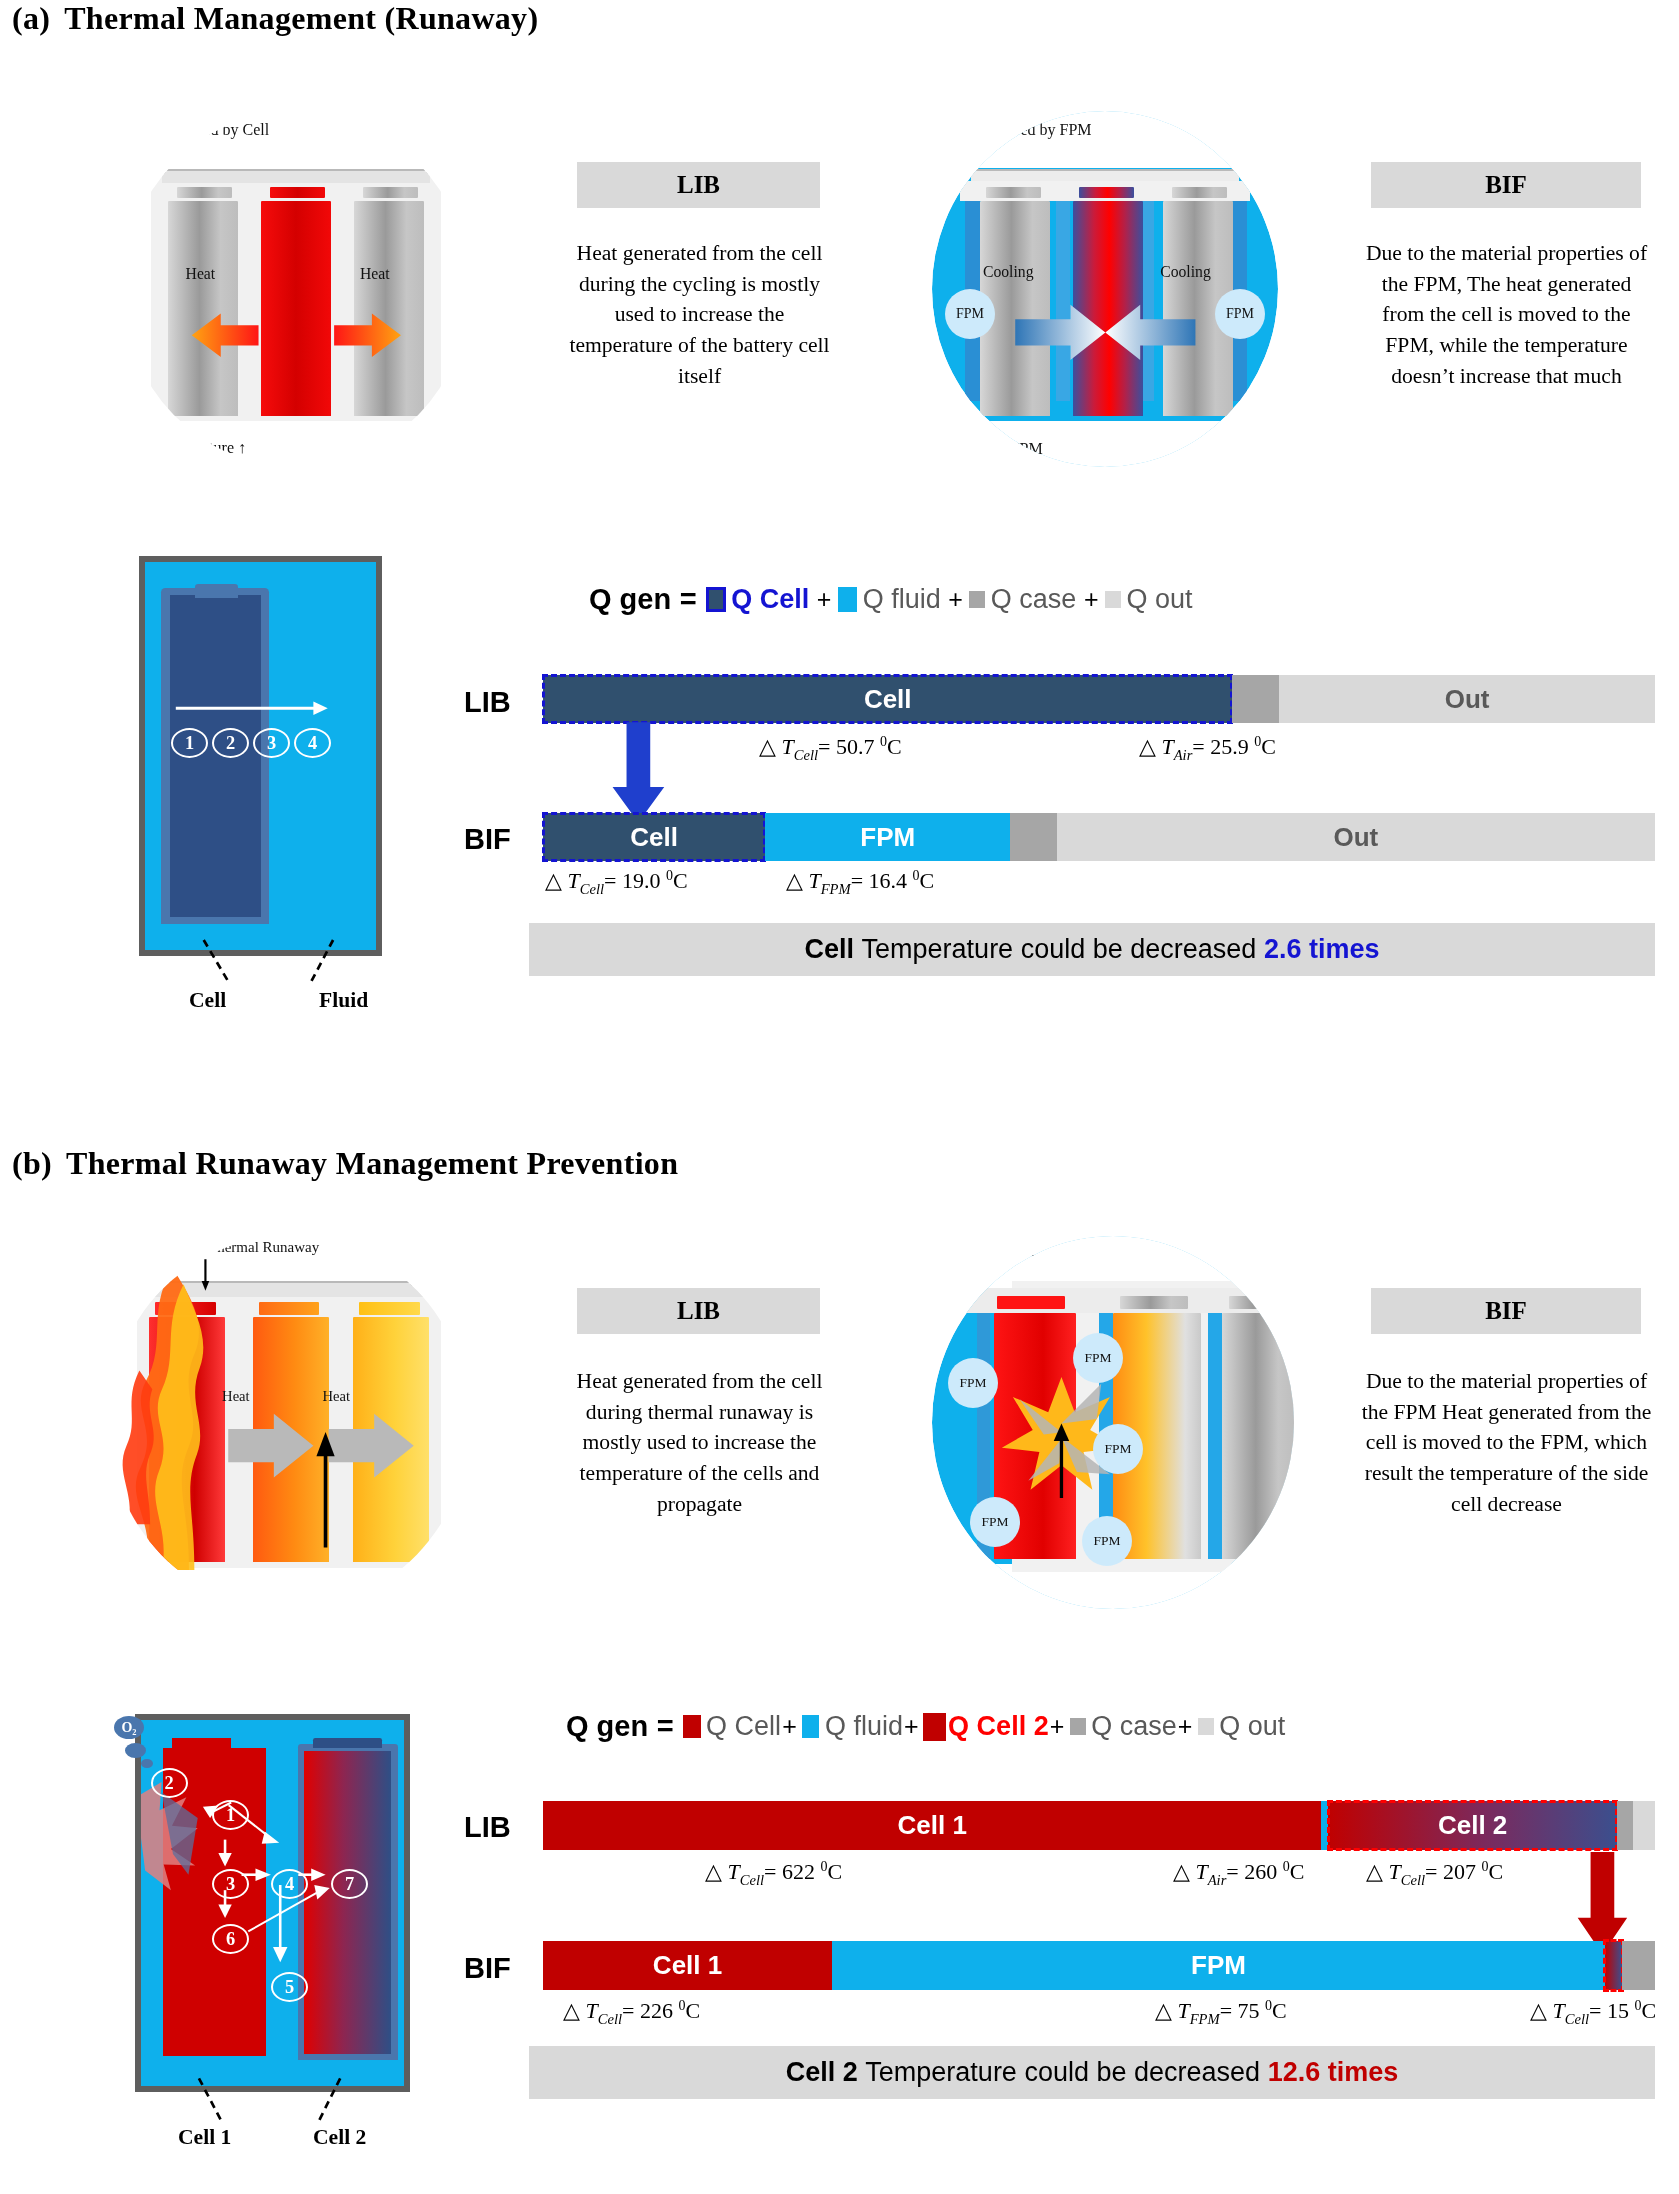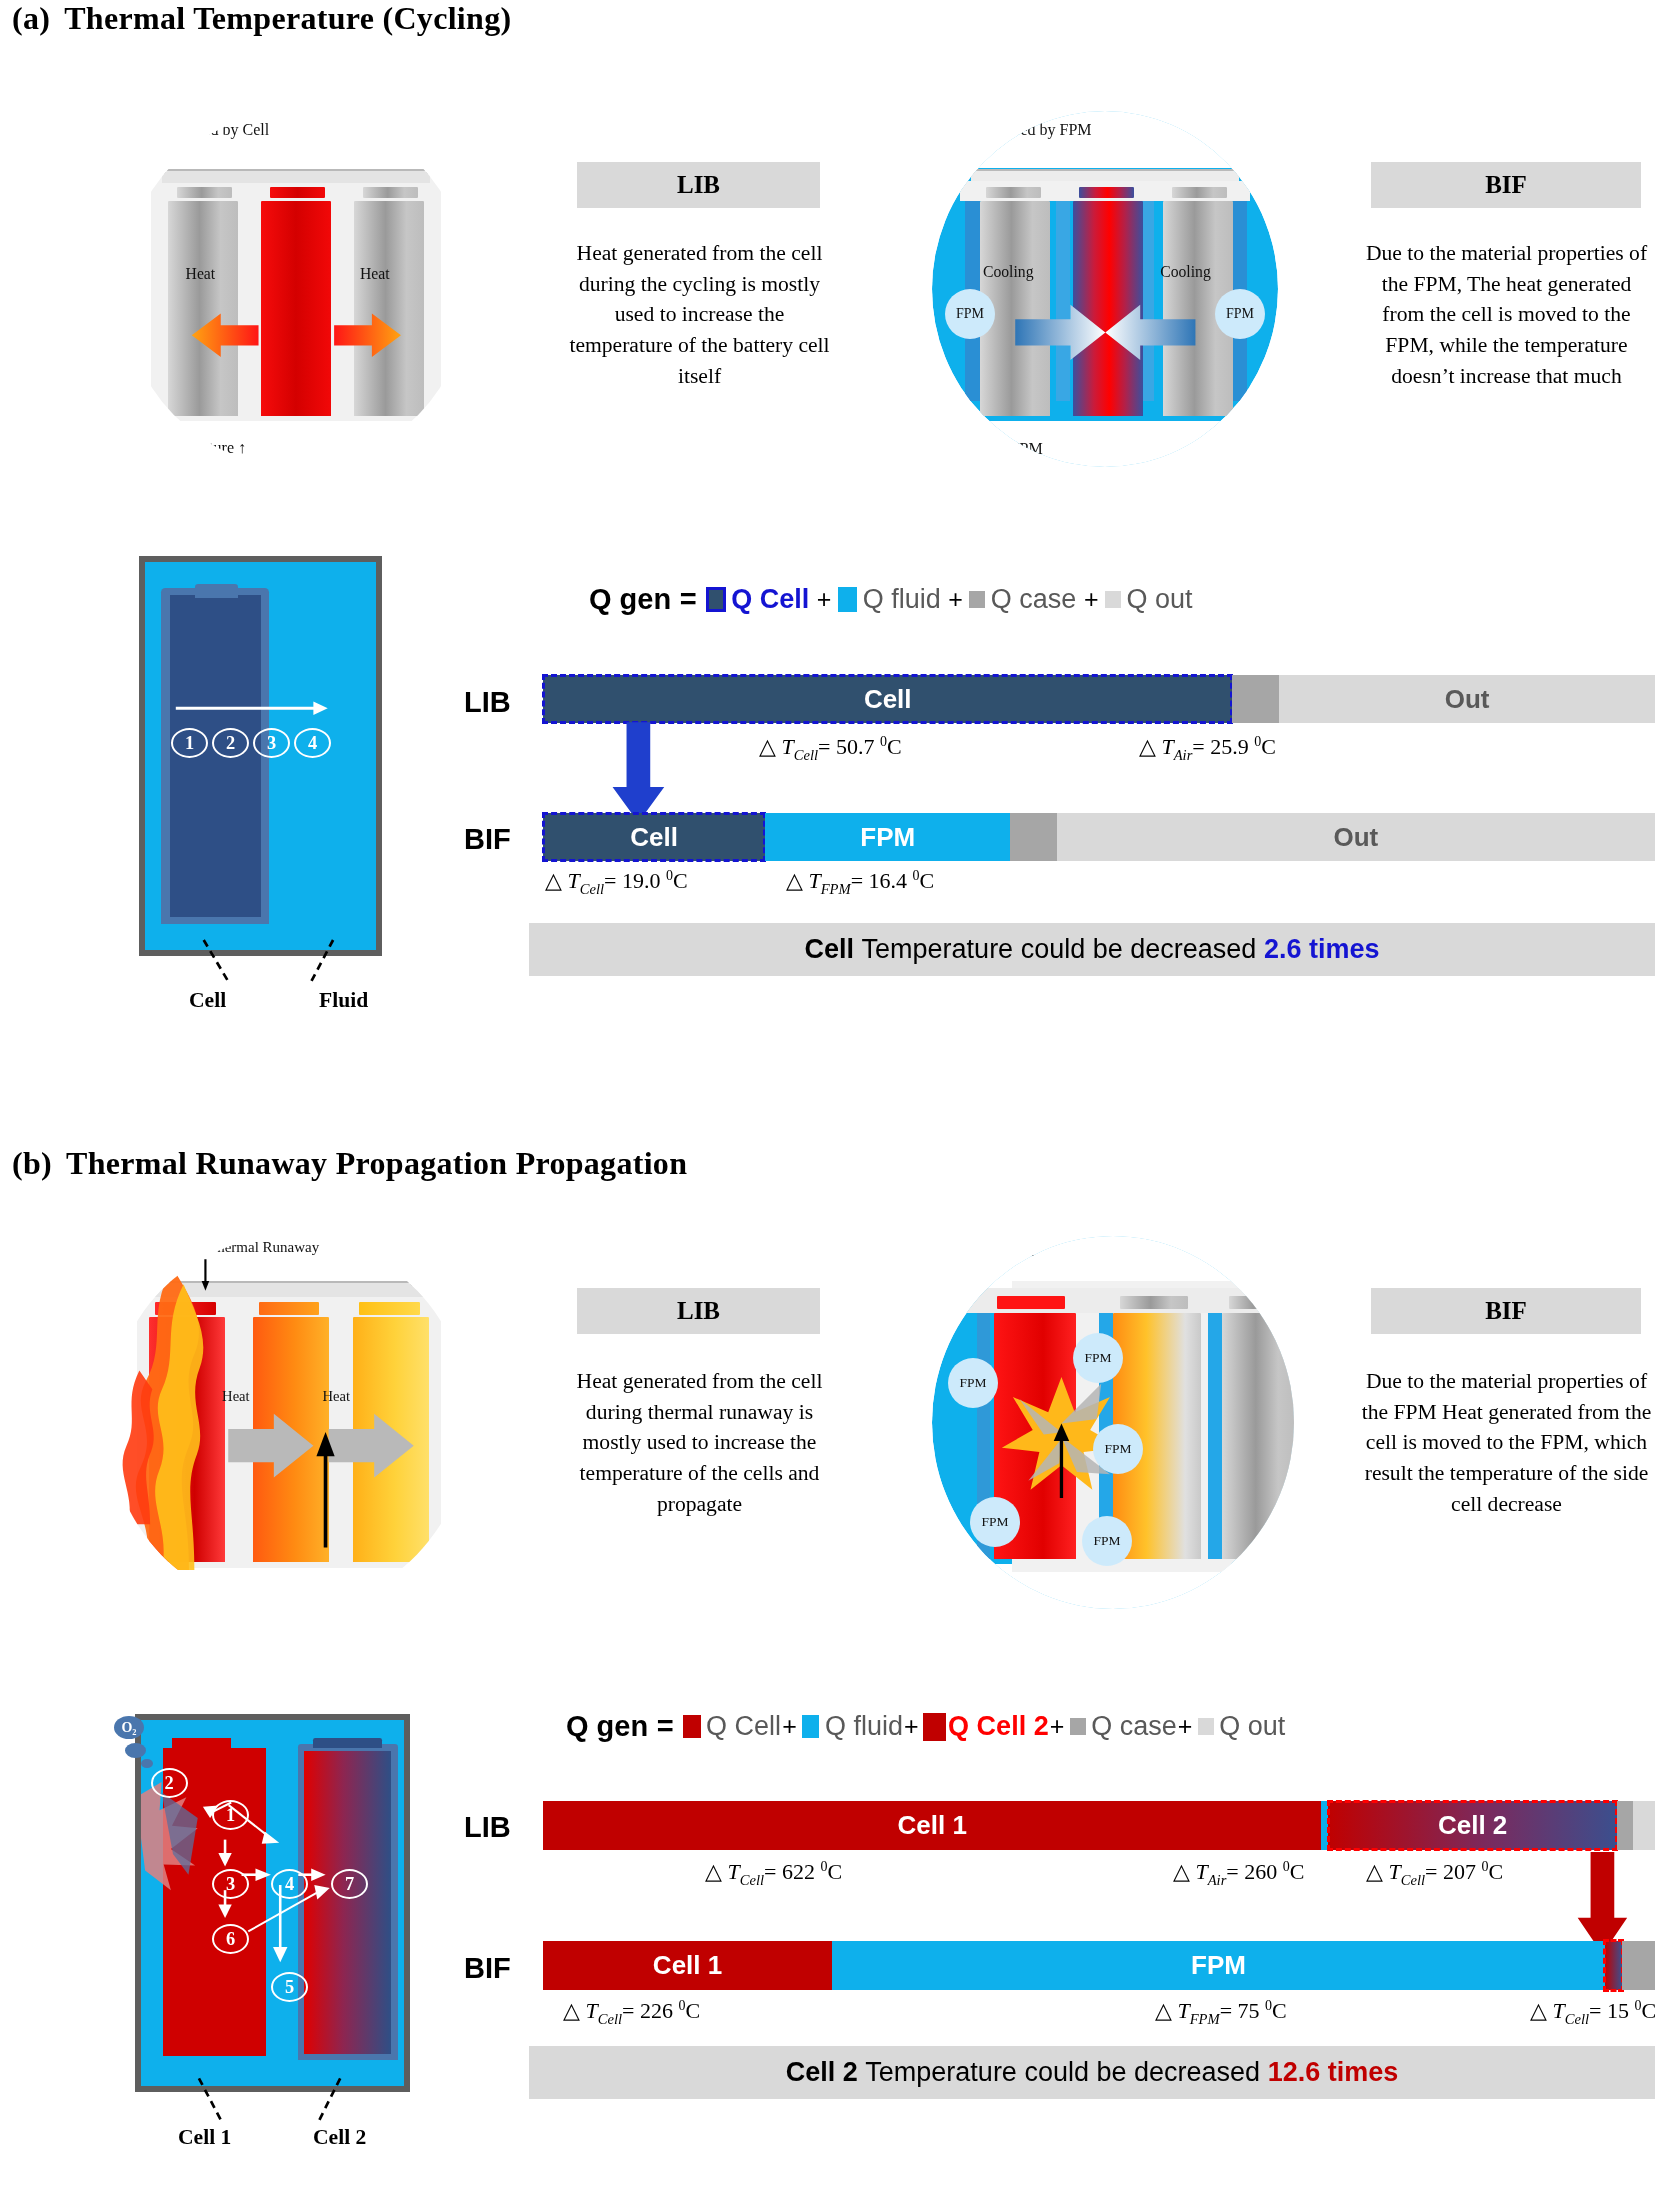--- a/index.html
+++ b/index.html
@@ -58,21 +58,21 @@
          font-family:"Liberation Sans",sans-serif;font-size:27px;color:#000;}
   .concl b{font-weight:bold;}
   .concl .hl{font-weight:bold;margin-left:7.6px;}
   .dn-arrow{position:absolute;}
   .flame{position:absolute;}
 </style>
 </head>
 <body>
 
 <div class="panel-title" style="left:12px;top:0px;">
-  <span class="tag">(a)</span><span>Thermal Temperature (Cycling)</span>
+  <span class="tag">(a)</span><span>Thermal Management (Runaway)</span>
 </div>
 
 <div class="circle-ill" style="left:123px;top:111px;width:346px;height:356px;">
   <div class="circ-inner">
     <div class="cap-top" style="top:9.7px;">Heat Absorbed by Cell</div>
     <div class="battery-box">
       <div class="lid"></div>
       <div class="term grey-cell" style="left:9%;width:19%;top:5.5%;"></div>
       <div class="term red-cell" style="left:41%;width:19%;top:5.5%;"></div>
       <div class="term grey-cell" style="left:73%;width:19%;top:5.5%;"></div>
@@ -219,21 +219,21 @@
   <span>△</span> <i>T</i><sub>FPM</sub><span>= 16.4</span> <span class="sup">0</span><span>C</span>
 </div>
 
 <div class="concl" style="left:529px;top:923px;width:1126px;height:53px;">
   <b>Cell</b>&nbsp;
   <span>Temperature could be decreased</span>
   <span class="hl" style="color:#1414d2;">2.6 times</span>
 </div>
 
 <div class="panel-title" style="left:12px;top:1145px;">
-  <span class="tag">(b)</span><span>Thermal Runaway Propagation Propagation</span>
+  <span class="tag">(b)</span><span>Thermal Runaway Management Prevention</span>
 </div>
 
 <div class="circle-ill" style="left:108px;top:1236px;width:362px;height:373px;">
   <div class="circ-inner">
     <div class="battery-box" style="top:13%;bottom:11%;">
       <div class="lid"></div>
       <div class="term" style="left:6%;width:20%;top:5.5%;background:linear-gradient(to right,#ff2a2a,#d60000);"></div>
       <div class="term" style="left:40%;width:20%;top:5.5%;background:linear-gradient(to right,#ff6a14,#ffa21a);"></div>
       <div class="term" style="left:73%;width:20%;top:5.5%;background:linear-gradient(to right,#ffc014,#ffd94a);"></div>
       <div class="cellcol" style="left:4%;width:25%;background:linear-gradient(to right,#ff2f2f,#cf0000 60%,#ff3a3a);"></div>

